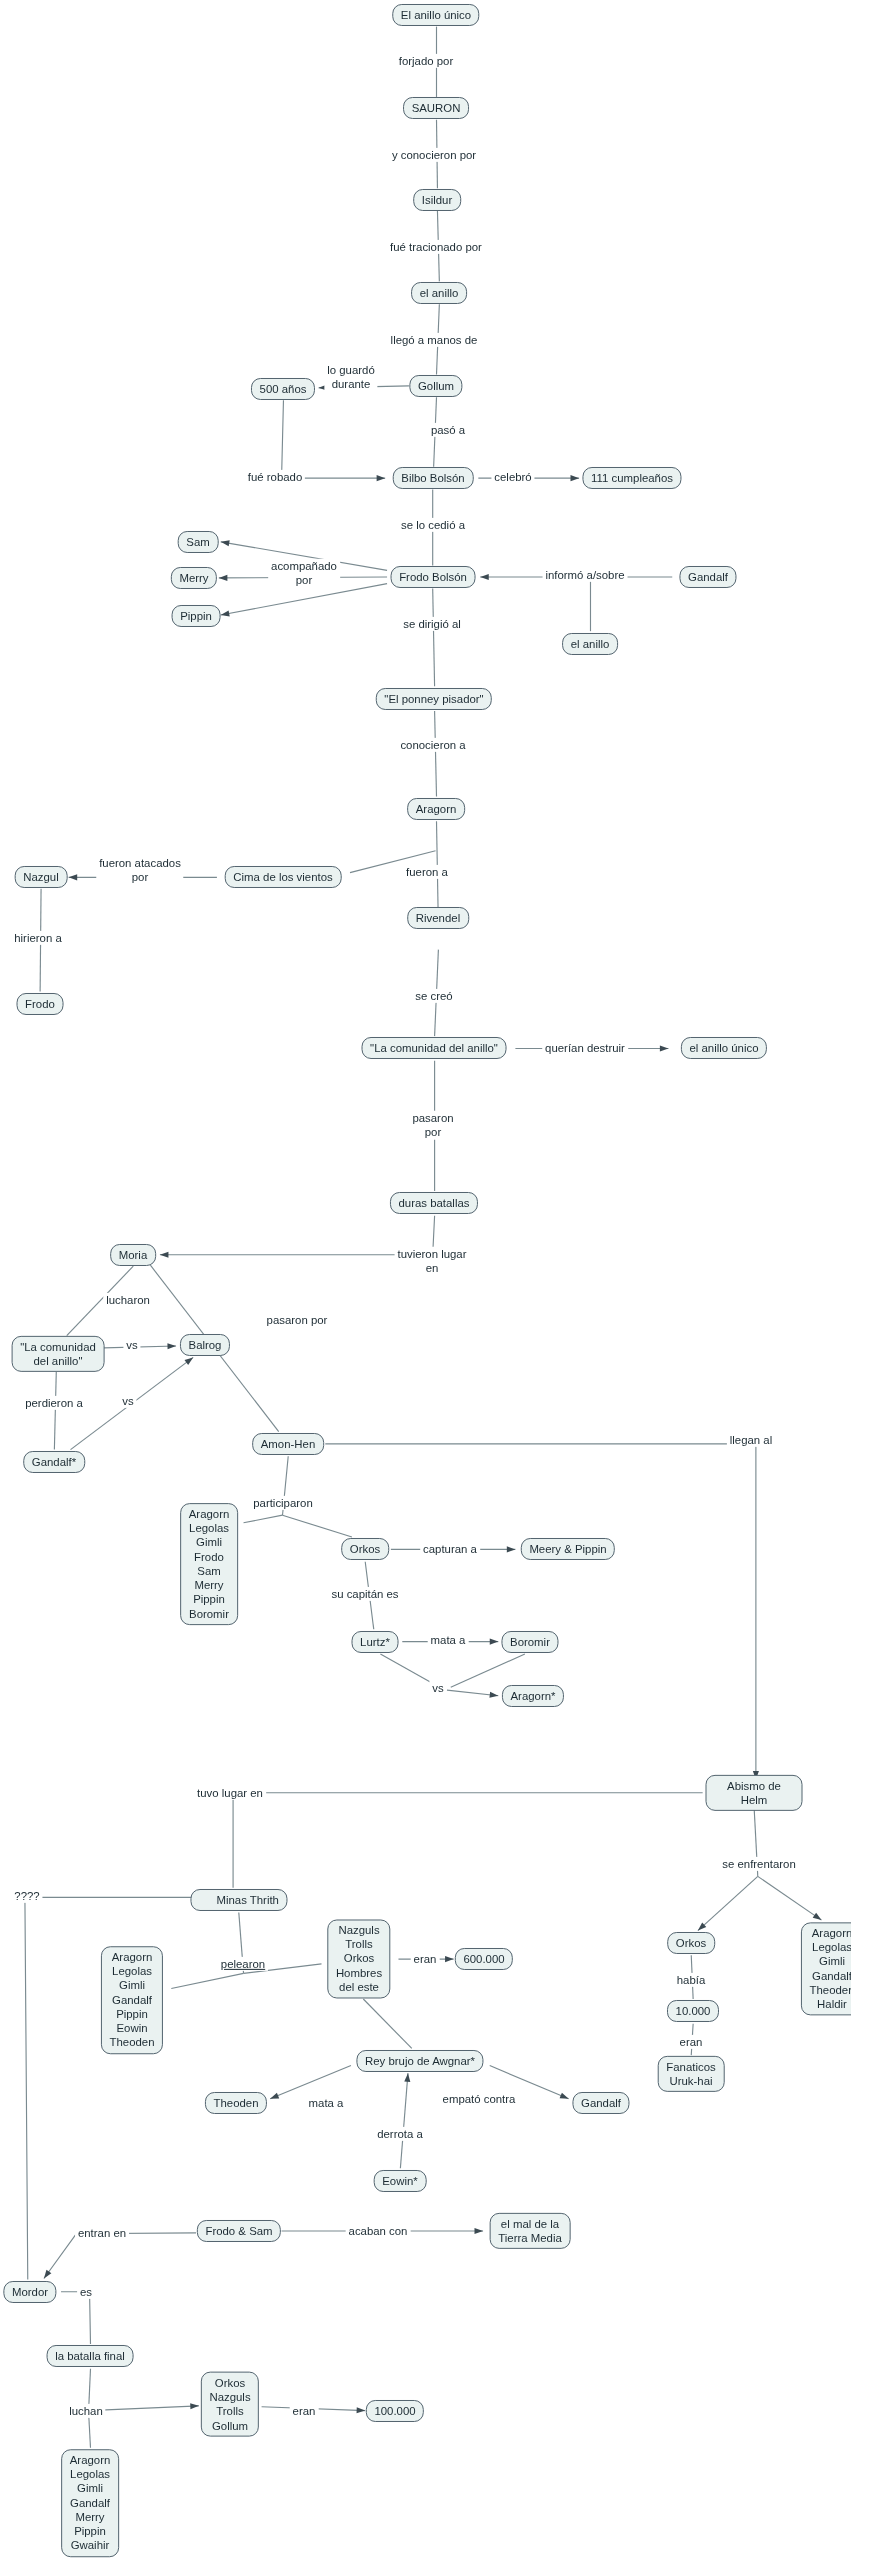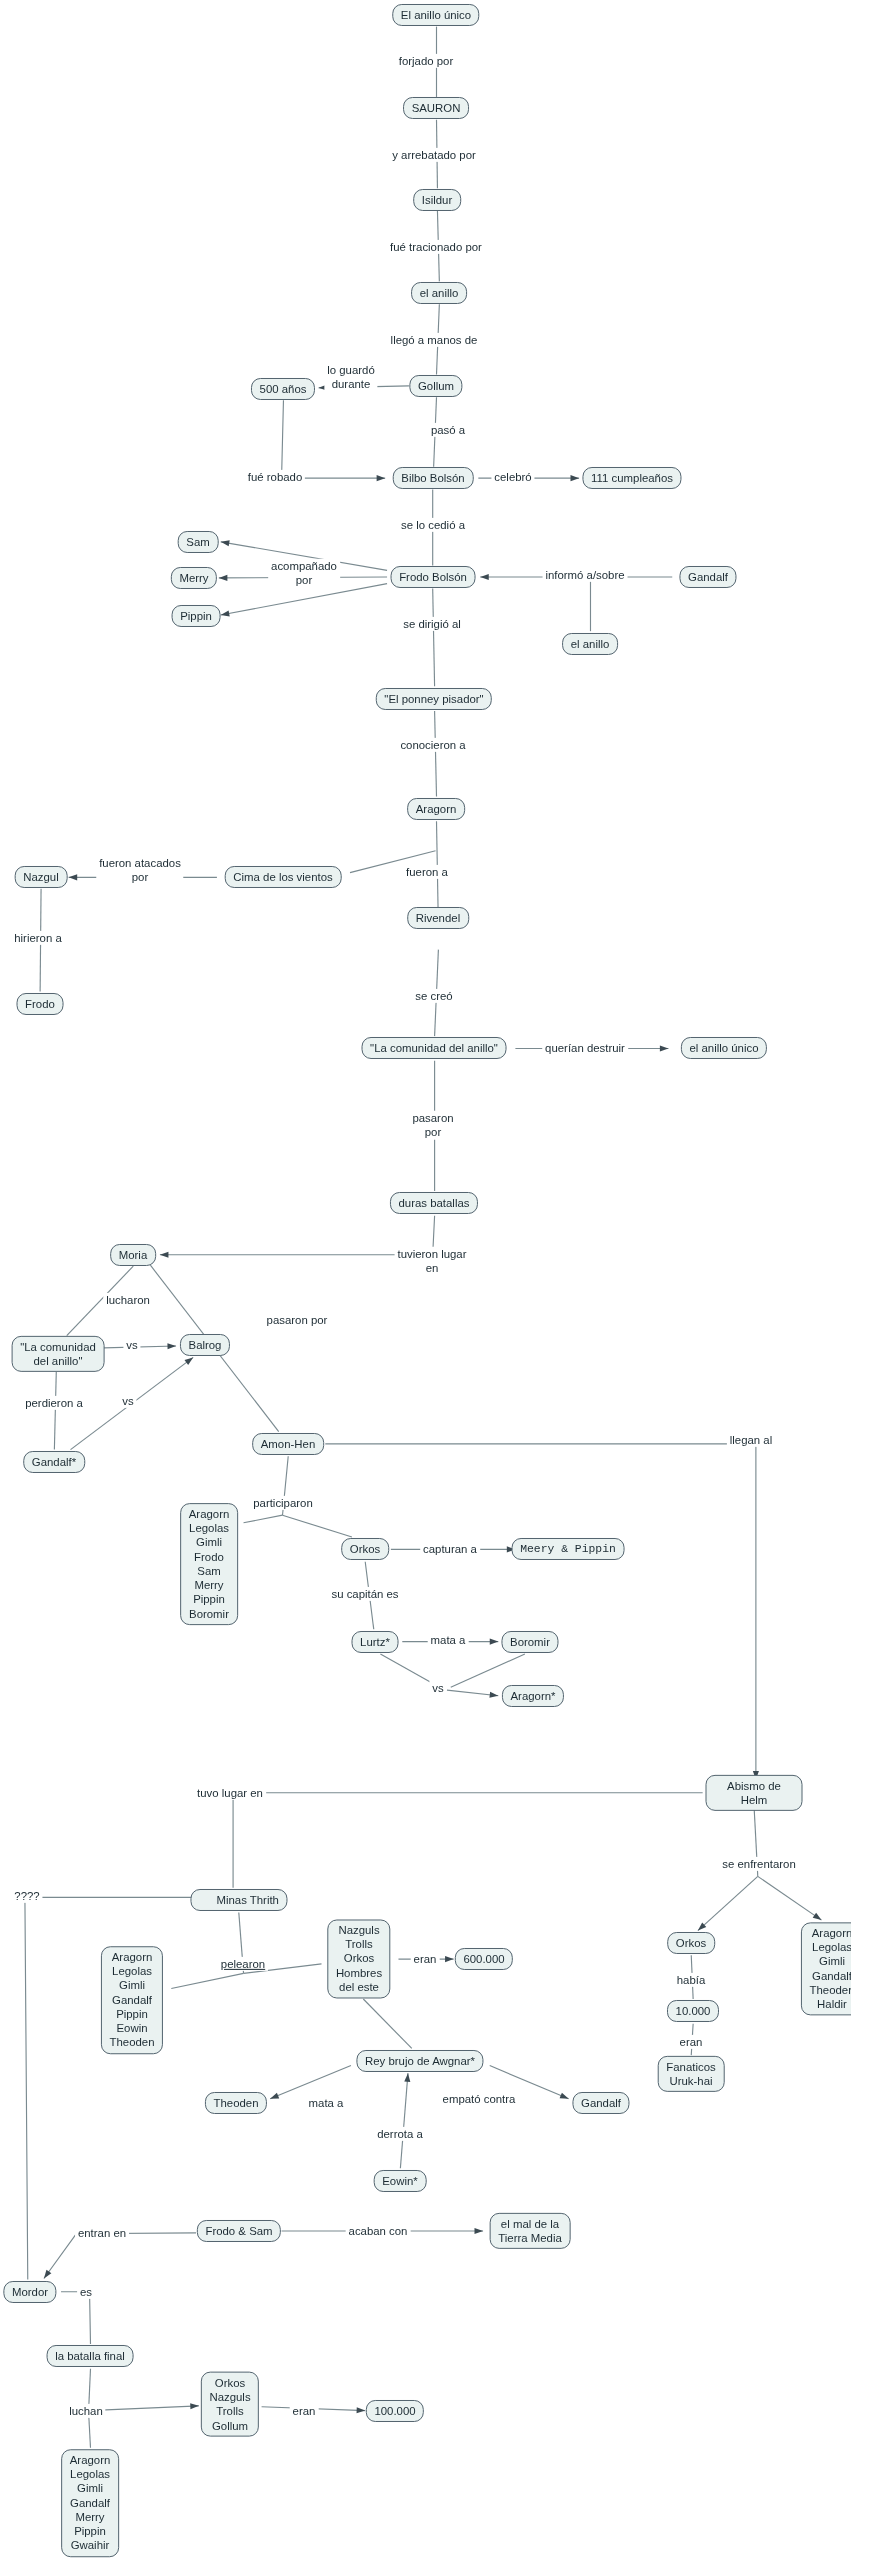--- a/index.html
+++ b/index.html
@@ -159,21 +159,21 @@
     <div class="node concept" style="left: 288px; top: 1444px;">Amon-Hen</div>
     <div class="node concept" style="left: 209px; top: 1564px;">Aragorn
 Legolas
 Gimli
 Frodo
 Sam
 Merry
 Pippin
 Boromir</div>
     <div class="node concept" style="left: 365px; top: 1549px;">Orkos</div>
-    <div class="node concept" style="left: 568px; top: 1549px; font-family: Liberation Mono, monospace;">Meery &amp; Pippin</div>
+    <div class="node concept" style="left: 568px; top: 1549px;">Meery &amp; Pippin</div>
     <div class="node concept" style="left: 375px; top: 1642px;">Lurtz*</div>
     <div class="node concept" style="left: 530px; top: 1642px;">Boromir</div>
     <div class="node concept" style="left: 533px; top: 1696px;">Aragorn*</div>
     <div class="node concept" style="left: 754px; top: 1793px;">Abismo de Helm</div>
     <div class="node concept" style="left: 239px; top: 1900px; padding-left: 25px;">Minas Thrith</div>
     <div class="node concept" style="left: 691px; top: 1943px;">Orkos</div>
     <div class="node concept" style="left: 832px; top: 1969px;">Aragorn
 Legolas
 Gimli
 Gandalf
@@ -210,21 +210,21 @@
 Gollum</div>
     <div class="node concept" style="left: 395px; top: 2411px;">100.000</div>
     <div class="node concept" style="left: 90px; top: 2503px;">Aragorn
 Legolas
 Gimli
 Gandalf
 Merry
 Pippin
 Gwaihir</div>
     <div class="node label" style="left: 426px; top: 61px;">forjado por</div>
-    <div class="node label" style="left: 434px; top: 155px;">y arrebatado por</div>
+    <div class="node label" style="left: 434px; top: 155px;">y conocieron por</div>
     <div class="node label" style="left: 436px; top: 247px;">fué tracionado por</div>
     <div class="node label" style="left: 434px; top: 340px;">llegó a manos de</div>
     <div class="node label" style="left: 351px; top: 377px;">lo guardó
 durante</div>
     <div class="node label" style="left: 448px; top: 430px;">pasó a</div>
     <div class="node label" style="left: 275px; top: 477px;">fué robado</div>
     <div class="node label" style="left: 513px; top: 477px;">celebró</div>
     <div class="node label" style="left: 433px; top: 525px;">se lo cedió a</div>
     <div class="node label" style="left: 304px; top: 573px;">acompañado
 por</div>

